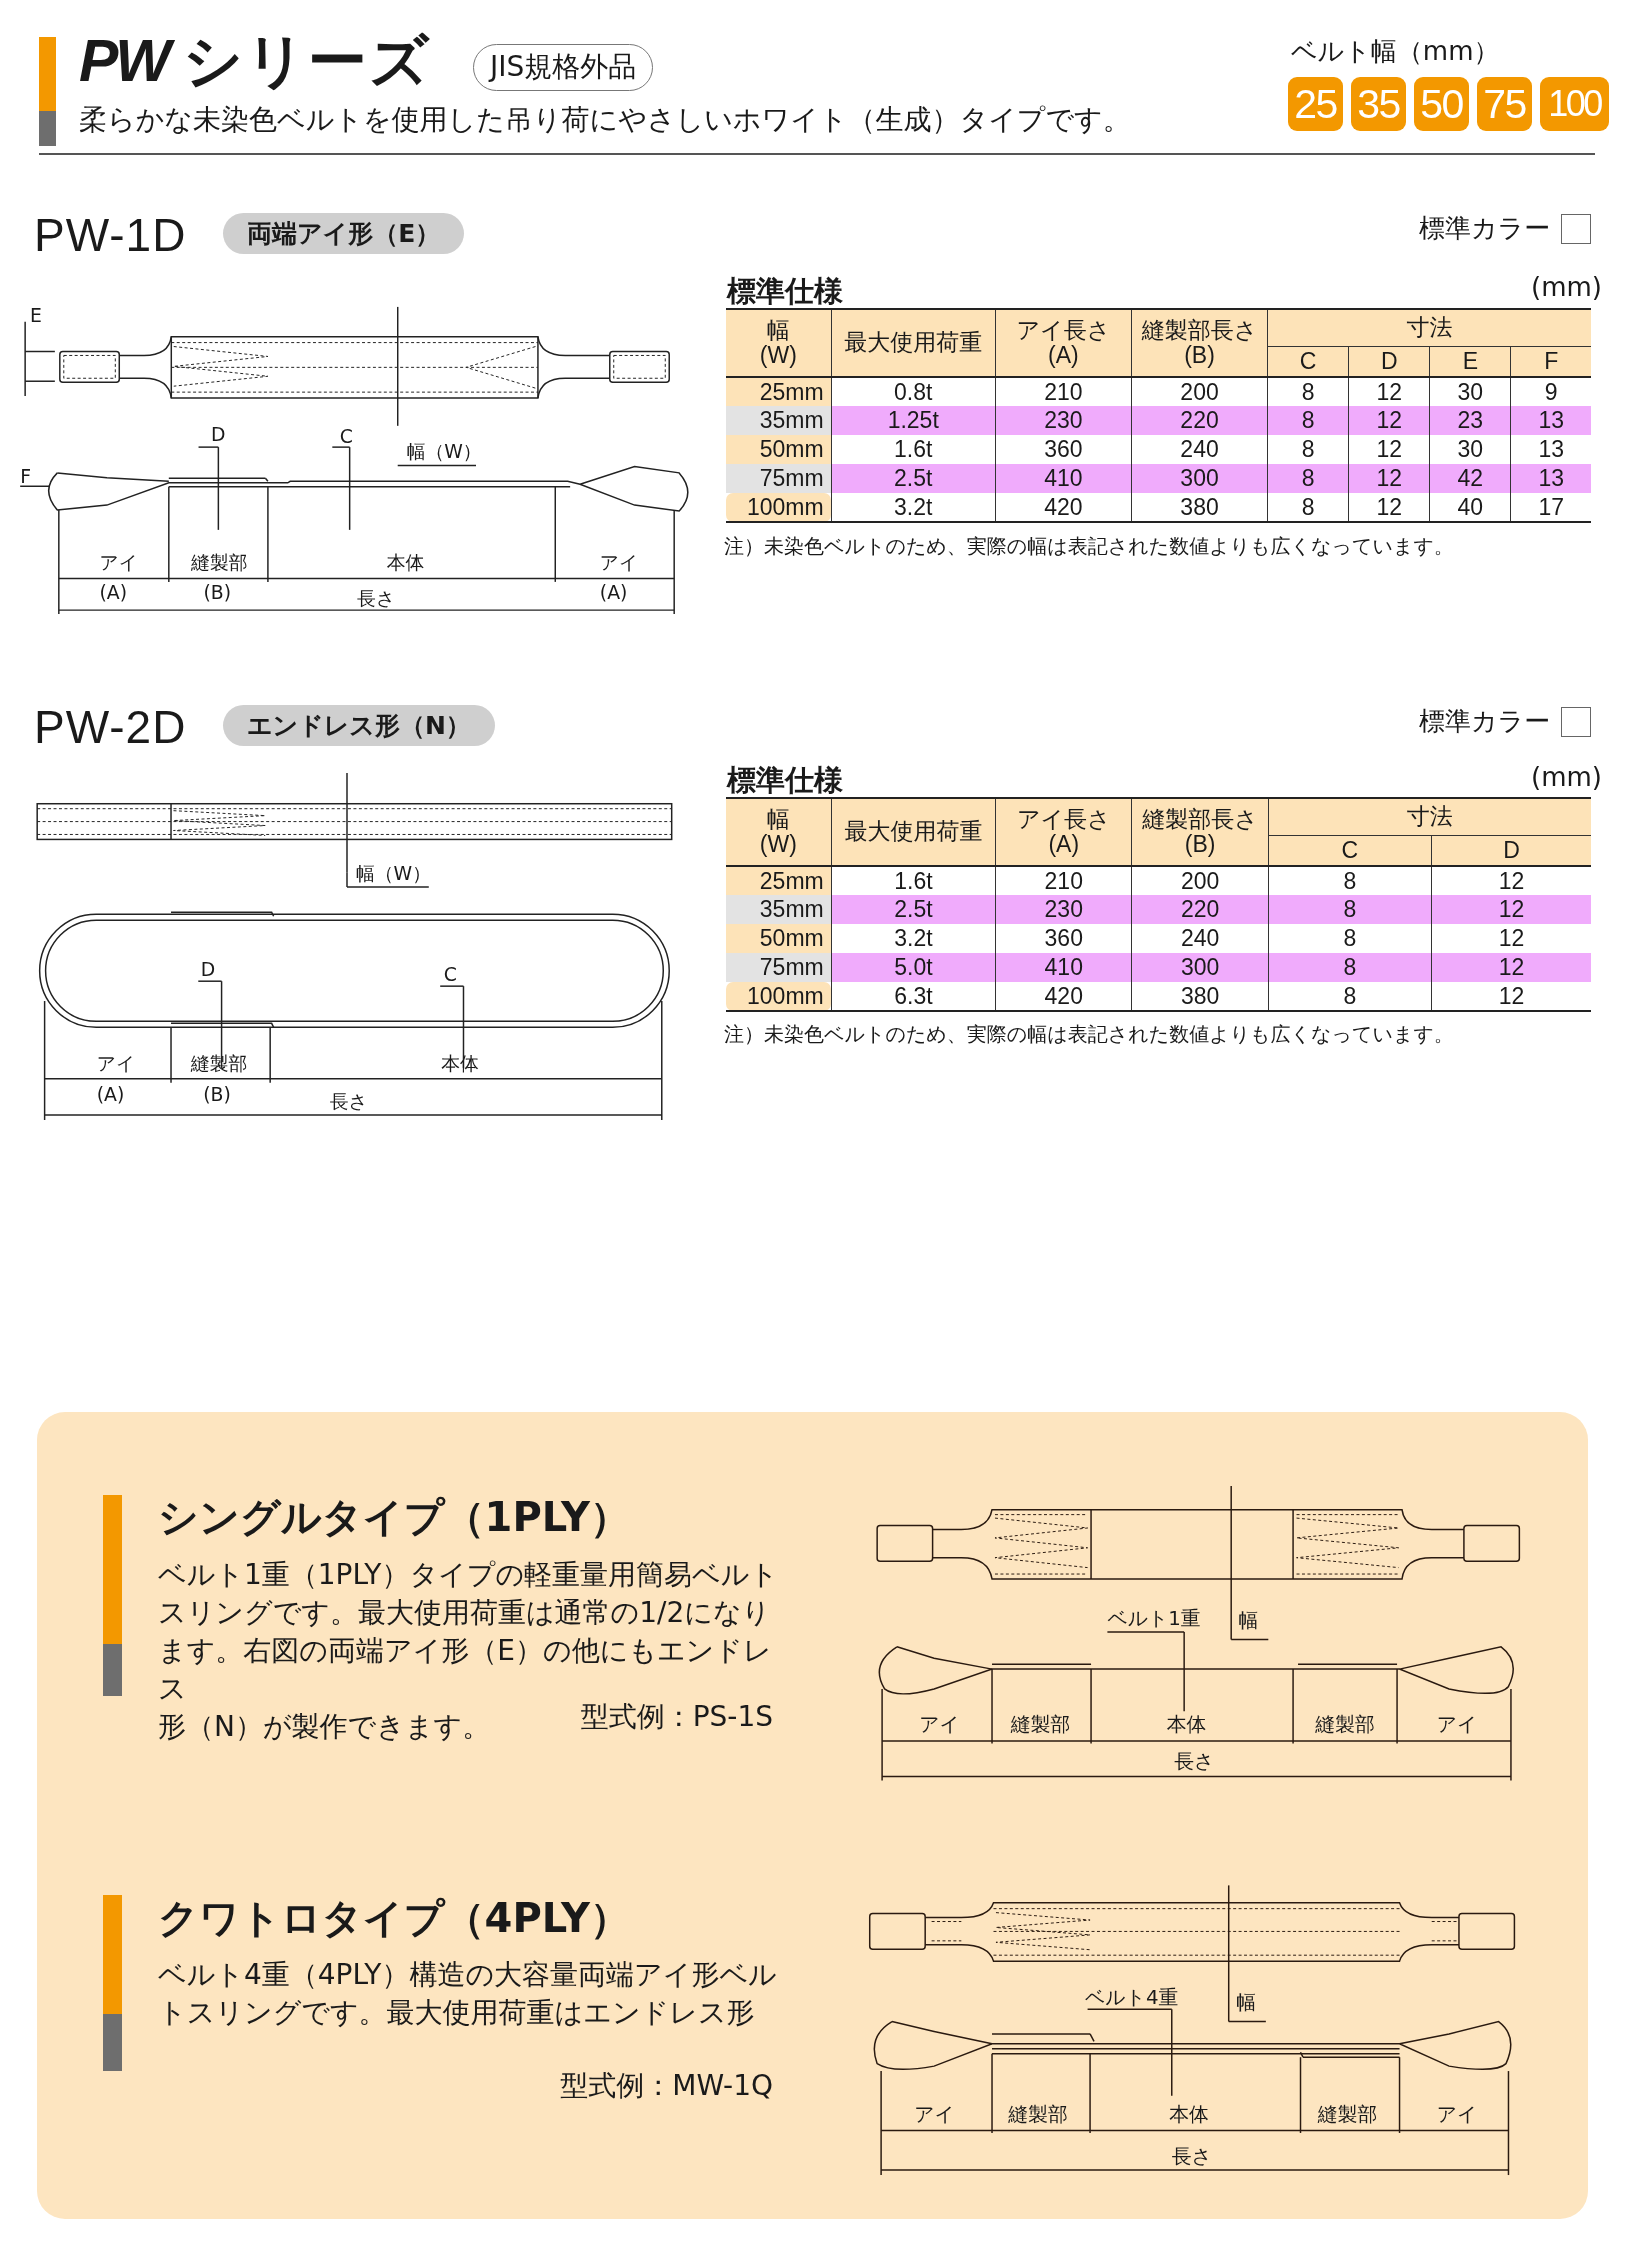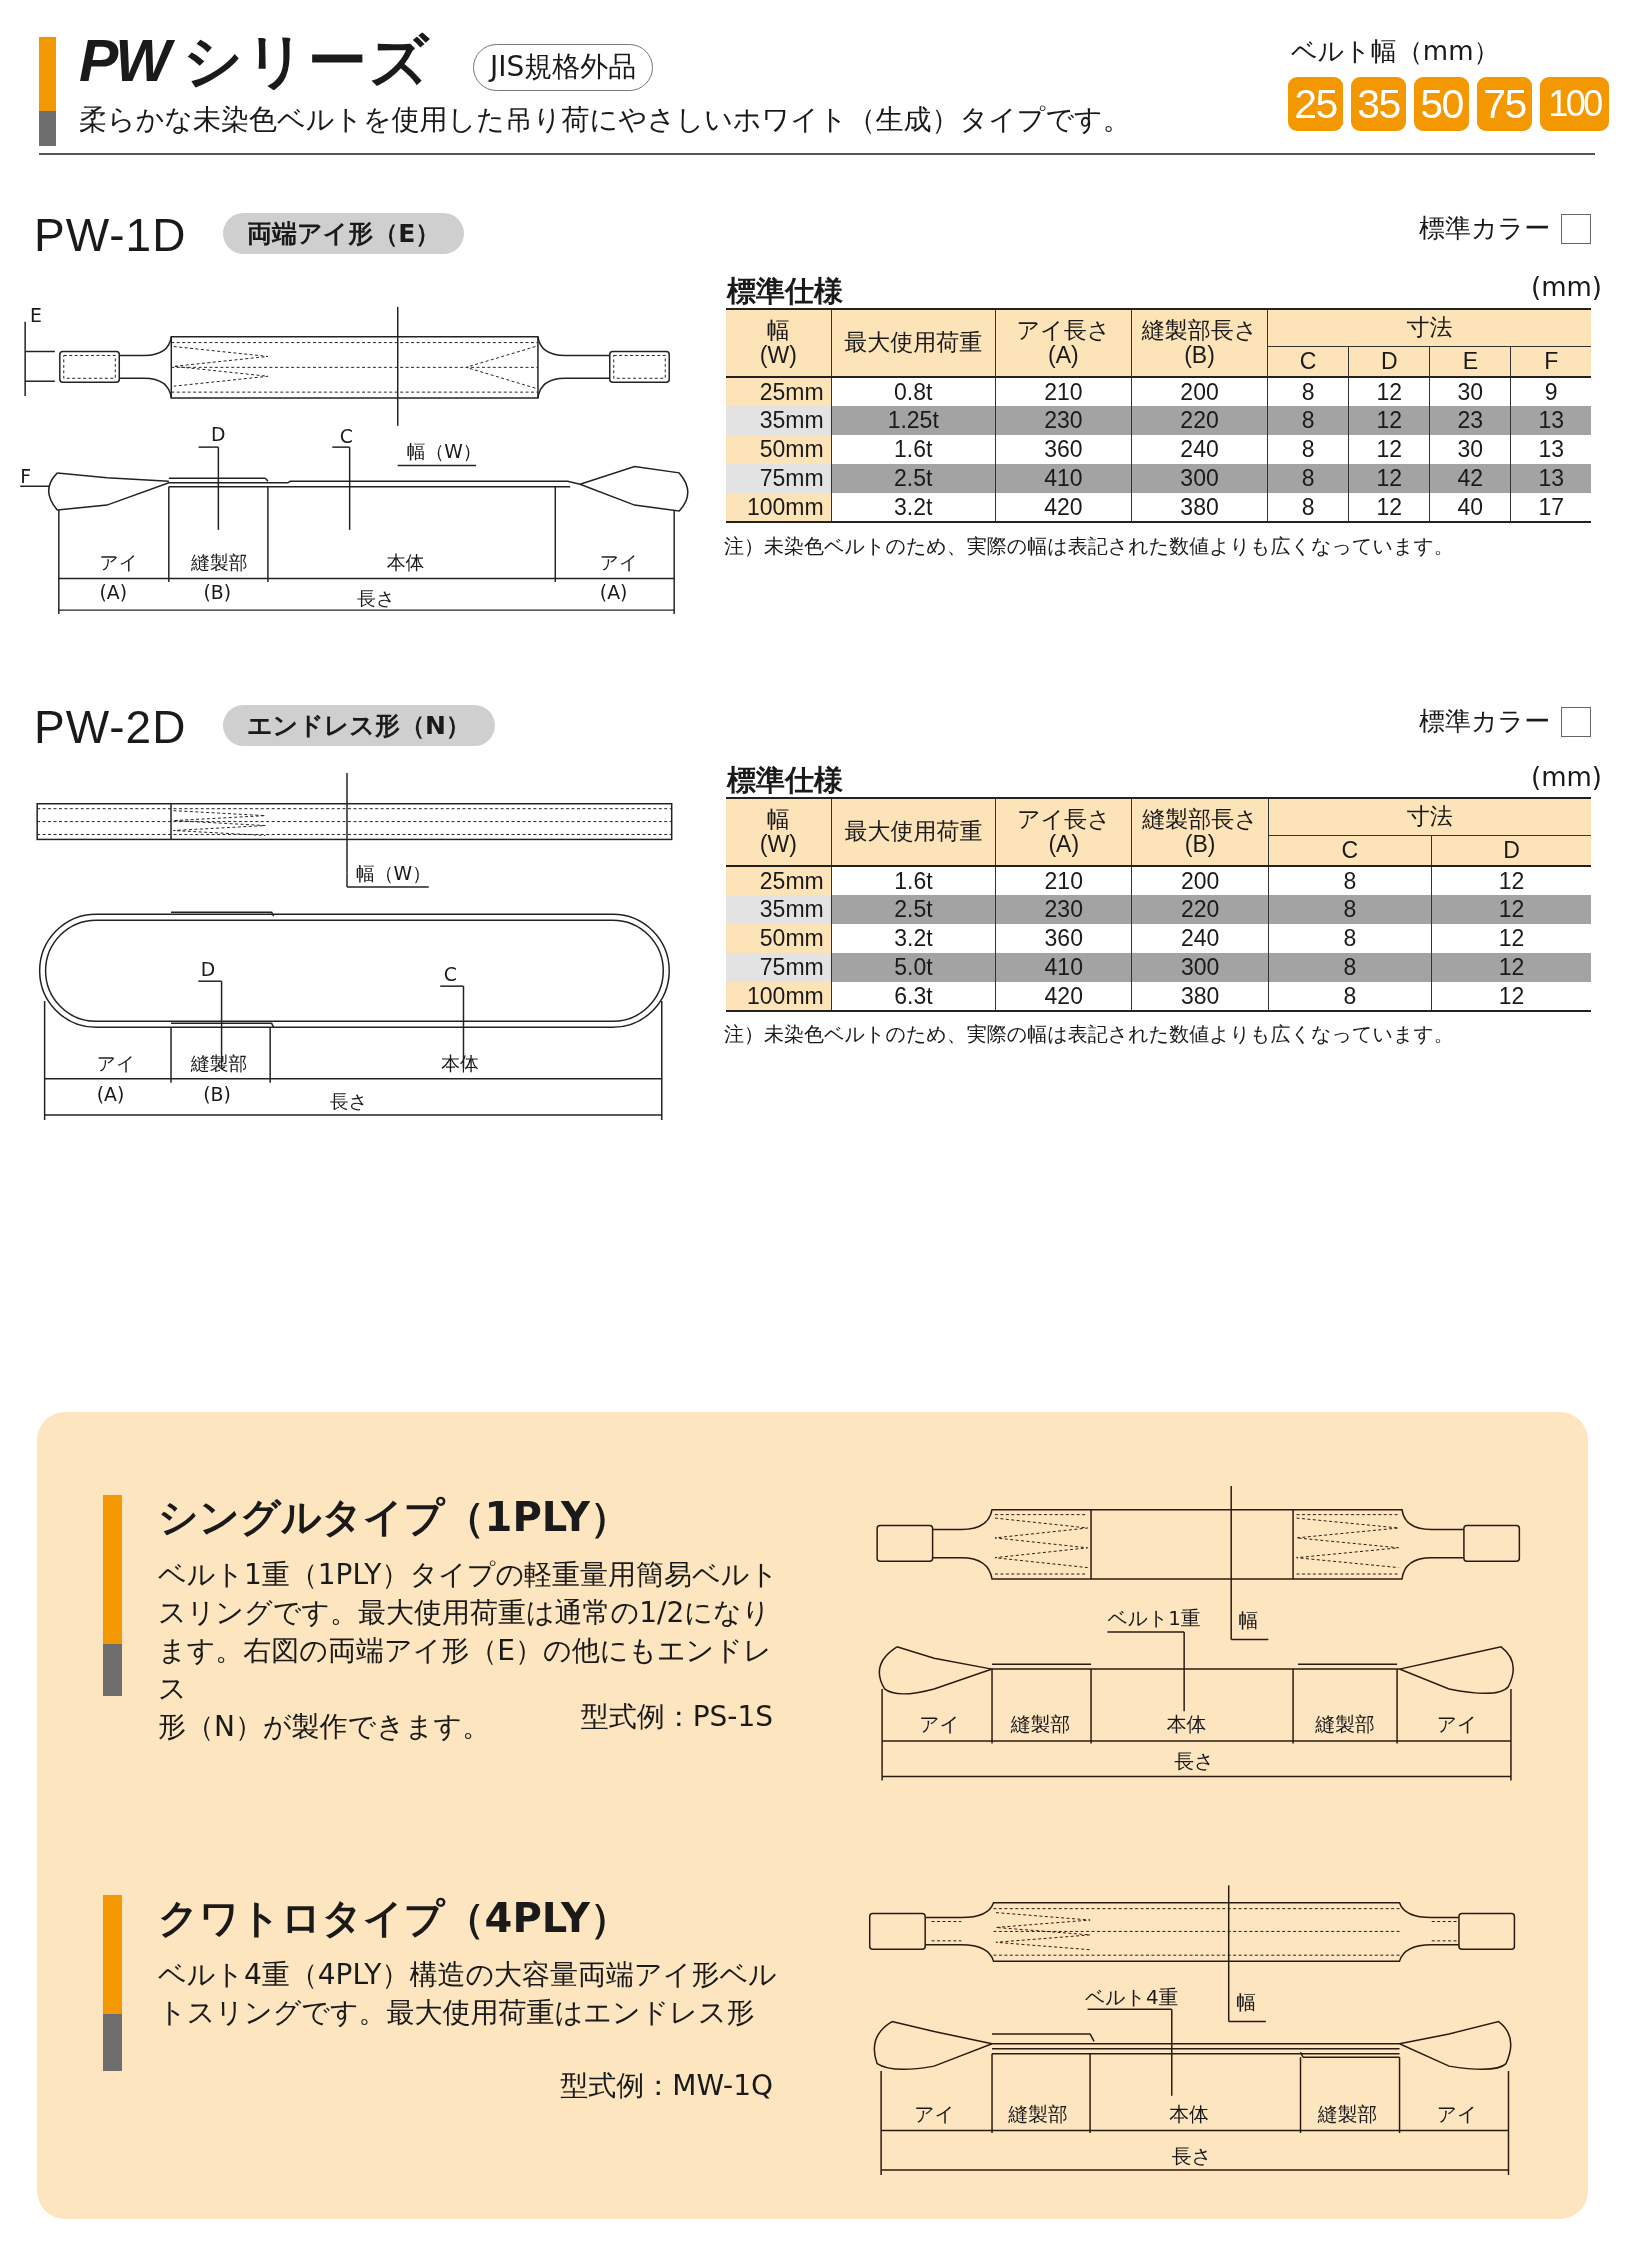--- a/index.html
+++ b/index.html
@@ -30,25 +30,25 @@
   .std-color .box { width: 30px; height: 30px; border: 1.5px solid #666; background: #fff; display: inline-block; }
 
   
   .spec-title { font-size: 29px; font-weight: bold; }
   .spec-unit { font-size: 26px; }
   table.spec { border-collapse: collapse; font-family: "Liberation Sans", sans-serif; }
   table.spec th { background: #fde3b8; font-weight: normal; font-size: 23px; line-height: 1.1; border-left: 1.5px solid #333; text-align: center; }
   table.spec th:first-child, table.spec td:first-child { border-left: none; }
   table.spec td { font-size: 23px; text-align: center; height: 29px; border-left: 1.5px solid #333; }
   table.spec td.wcol { background: #fde3b8; text-align: right; padding-right: 7px; }
-  table.spec tr.shade td { background: #a3a3a3; }
+  table.spec tr.shade td { background: #f0abfc; }
   table.spec tr.shade td.wcol { background: #e3e3e3; }
   table.spec thead tr:first-child th { border-top: 2.5px solid #222; }
   table.spec tbody tr:first-child td { border-top: 2px solid #222; }
-  table.spec tbody tr:last-child td { border-bottom: 2.5px solid #222; }
+  table.spec tbody tr:last-child td { border-bottom: 2.5px solid #222; border-radius: 7px; }
   table.spec th.sub { border-top: 1.5px solid #333; }
   .note { font-size: 20px; }
 
   
   svg text { font-family: "DejaVu Sans", sans-serif; fill: #1a1a1a; }
 
   
   .panel { left: 37px; top: 1412px; width: 1551px; height: 807px; background: #fde5c0; border-radius: 28px; }
   .sub-bar-o { width: 19px; background: #f39800; }
   .sub-bar-g { width: 19px; background: #6e6e6e; }

